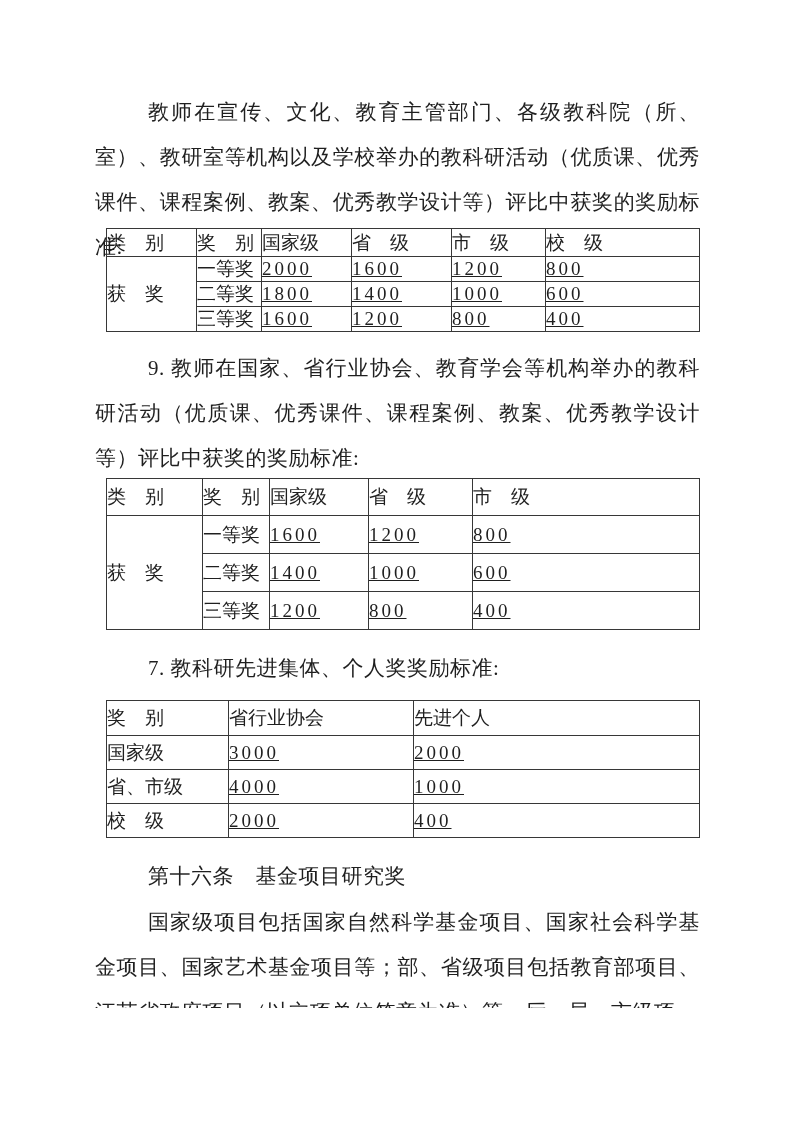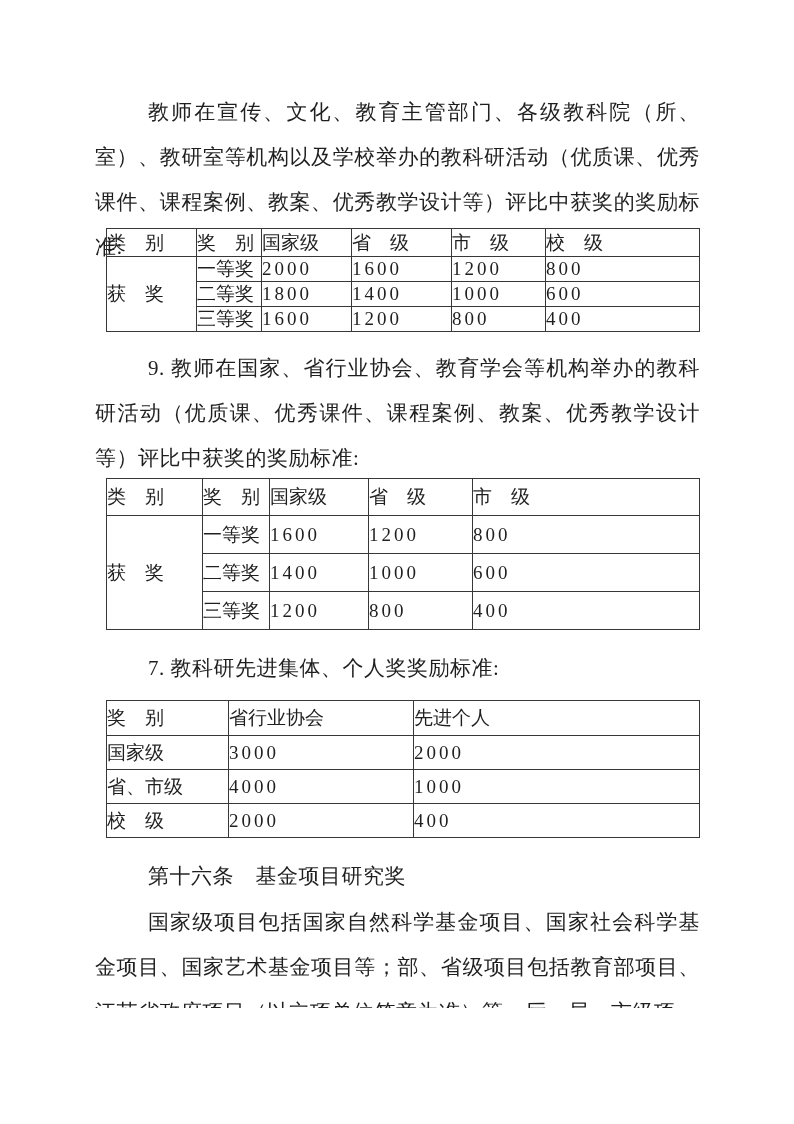--- a/index.html
+++ b/index.html
@@ -53,20 +53,21 @@
   .t1 tr.hdr td { height: 27px; }
   .t1 tr.row td { height: 24px; }
   .t2 tr.hdr td { height: 36px; }
   .t2 tr.row td { height: 37px; }
   .t3 tr.hdr td { height: 34px; }
   .t3 tr.row td { height: 33px; }
   td.num {
     font-size: 16px;
     letter-spacing: 3px;
     padding-left: 3px; 
+    text-decoration: underline;
   }
   .page-number {
     position: absolute;
     left: 100px;
     top: 1040px;
     font-size: 15px;
     color: #2a2a2a;
   }
 </style>
 </head>

